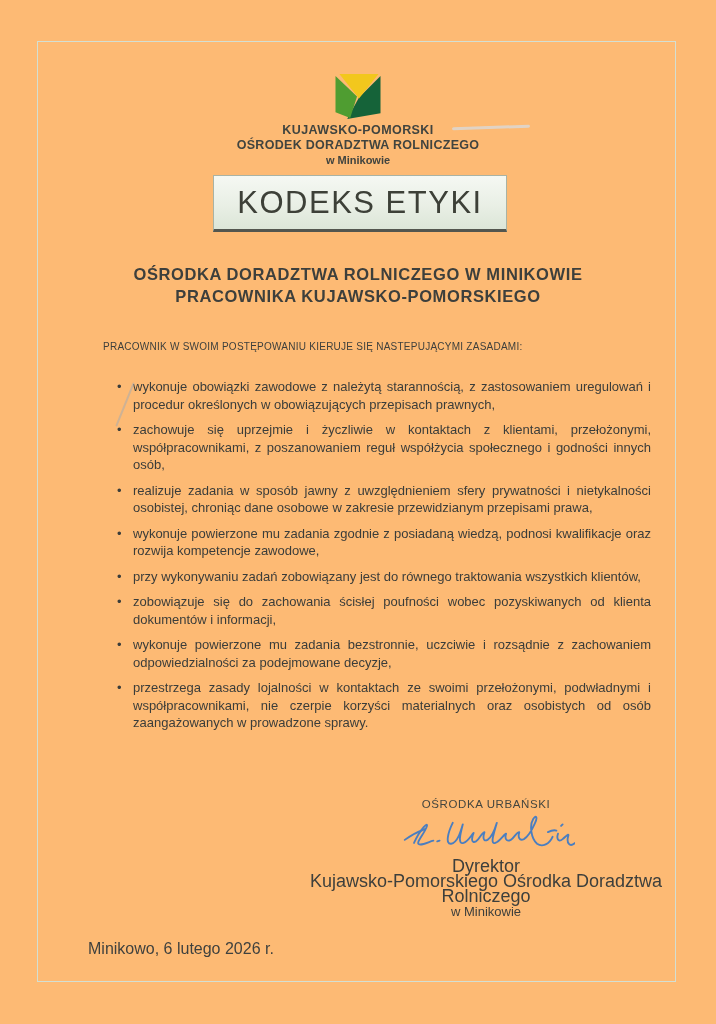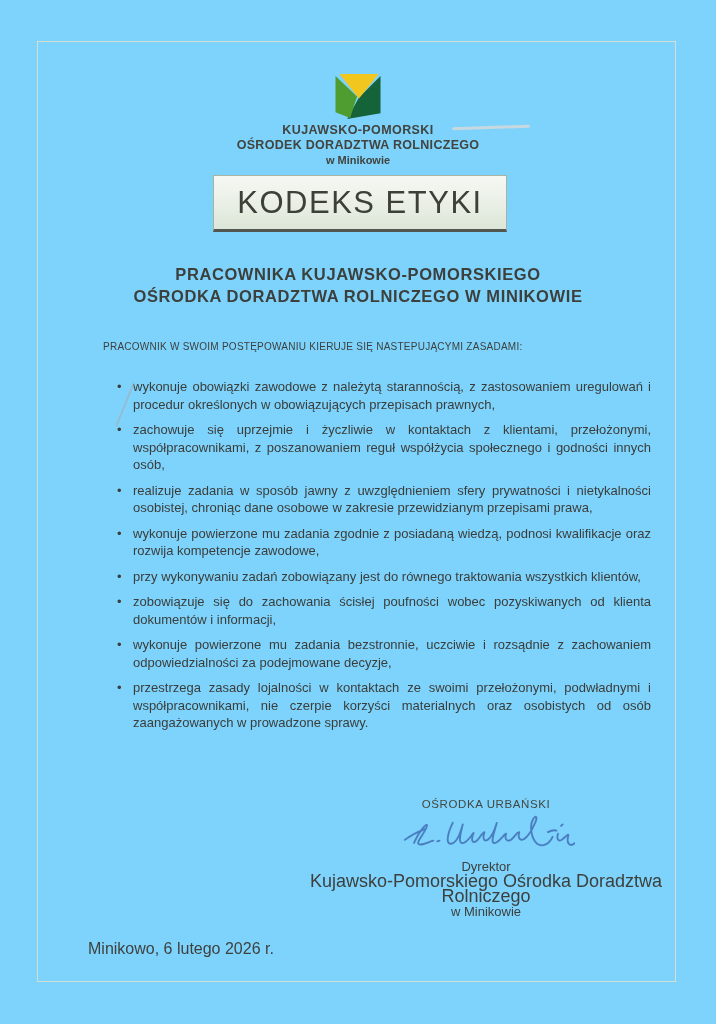--- a/index.html
+++ b/index.html
@@ -1,20 +1,20 @@
 <!DOCTYPE html>
 <html lang="pl"><head>
 <meta charset="utf-8">
 <style>
   html,body{margin:0;padding:0;background:#9a9a9a;}
   .page{
     position:relative;
     width:716px;height:1024px;
     margin:0 auto;
-    background:#7dd3fc;
+    background:#fdba74;
     font-family:"Liberation Sans", sans-serif;
     color:#3a3a3a;
     overflow:hidden;
   }
   .frame{
     position:absolute;left:37px;top:41px;width:637px;height:939px;
     border:1px solid #d3dfd2;
     pointer-events:none;
   }
   
@@ -65,21 +65,21 @@
   .pen-mark{
     position:absolute;left:124px;top:381px;width:2px;height:47px;
     background:#a7abae;transform:rotate(22deg);opacity:.55;border-radius:1px;
   }
   
   .sig-block{
     position:absolute;top:797px;left:286px;width:400px;text-align:center;
   }
   .sig-name{font-size:11.5px;letter-spacing:.6px;color:#44463f;line-height:14px;}
   .sig-svg{display:block;margin:-1px auto -3px auto;width:178px;height:52px;}
-  .sig-title{font-size:13px;color:#3d3f3c;line-height:15px;}
+  .sig-title{font-size:18px;color:#3d3f3c;line-height:15px;}
   .sig-org1{font-size:18px;color:#3d3f3c;line-height:15px;}
   .sig-org2{font-size:13px;color:#3d3f3c;line-height:15px;}
   
   .date-line{
     position:absolute;left:88px;top:940px;
     font-size:16px;color:#3f413e;
   }
 </style>
 </head>
 <body>
@@ -99,22 +99,22 @@
     <div class="org-line3">w Minikowie</div>
   </div>
 
   <div class="smudge"></div>
 
   <div class="banner">
     <span class="banner-title">KODEKS ETYKI</span>
   </div>
 
   <div class="subtitle">
+    <div>OŚRODKA DORADZTWA ROLNICZEGO W MINIKOWIE</div>
     <div>PRACOWNIKA KUJAWSKO-POMORSKIEGO</div>
-    <div>OŚRODKA DORADZTWA ROLNICZEGO W MINIKOWIE</div>
   </div>
 
   <div class="intro">PRACOWNIK W SWOIM POSTĘPOWANIU KIERUJE SIĘ NASTEPUJĄCYMI ZASADAMI:</div>
 
   <ul class="principles">
     <li><span class="bullet">•</span><span>wykonuje obowiązki zawodowe z należytą starannością, z zastosowaniem uregulowań i procedur określonych w obowiązujących przepisach prawnych,</span></li>
     <li><span class="bullet">•</span><span>zachowuje się uprzejmie i życzliwie w kontaktach z klientami, przełożonymi, współpracownikami, z poszanowaniem reguł współżycia społecznego i godności innych osób,</span></li>
     <li><span class="bullet">•</span><span>realizuje zadania w sposób jawny z uwzględnieniem sfery prywatności i nietykalności osobistej, chroniąc dane osobowe w zakresie przewidzianym przepisami prawa,</span></li>
     <li><span class="bullet">•</span><span>wykonuje powierzone mu zadania zgodnie z posiadaną wiedzą, podnosi kwalifikacje oraz rozwija kompetencje zawodowe,</span></li>
     <li><span class="bullet">•</span><span>przy wykonywaniu zadań zobowiązany jest do równego traktowania wszystkich klientów,</span></li>

